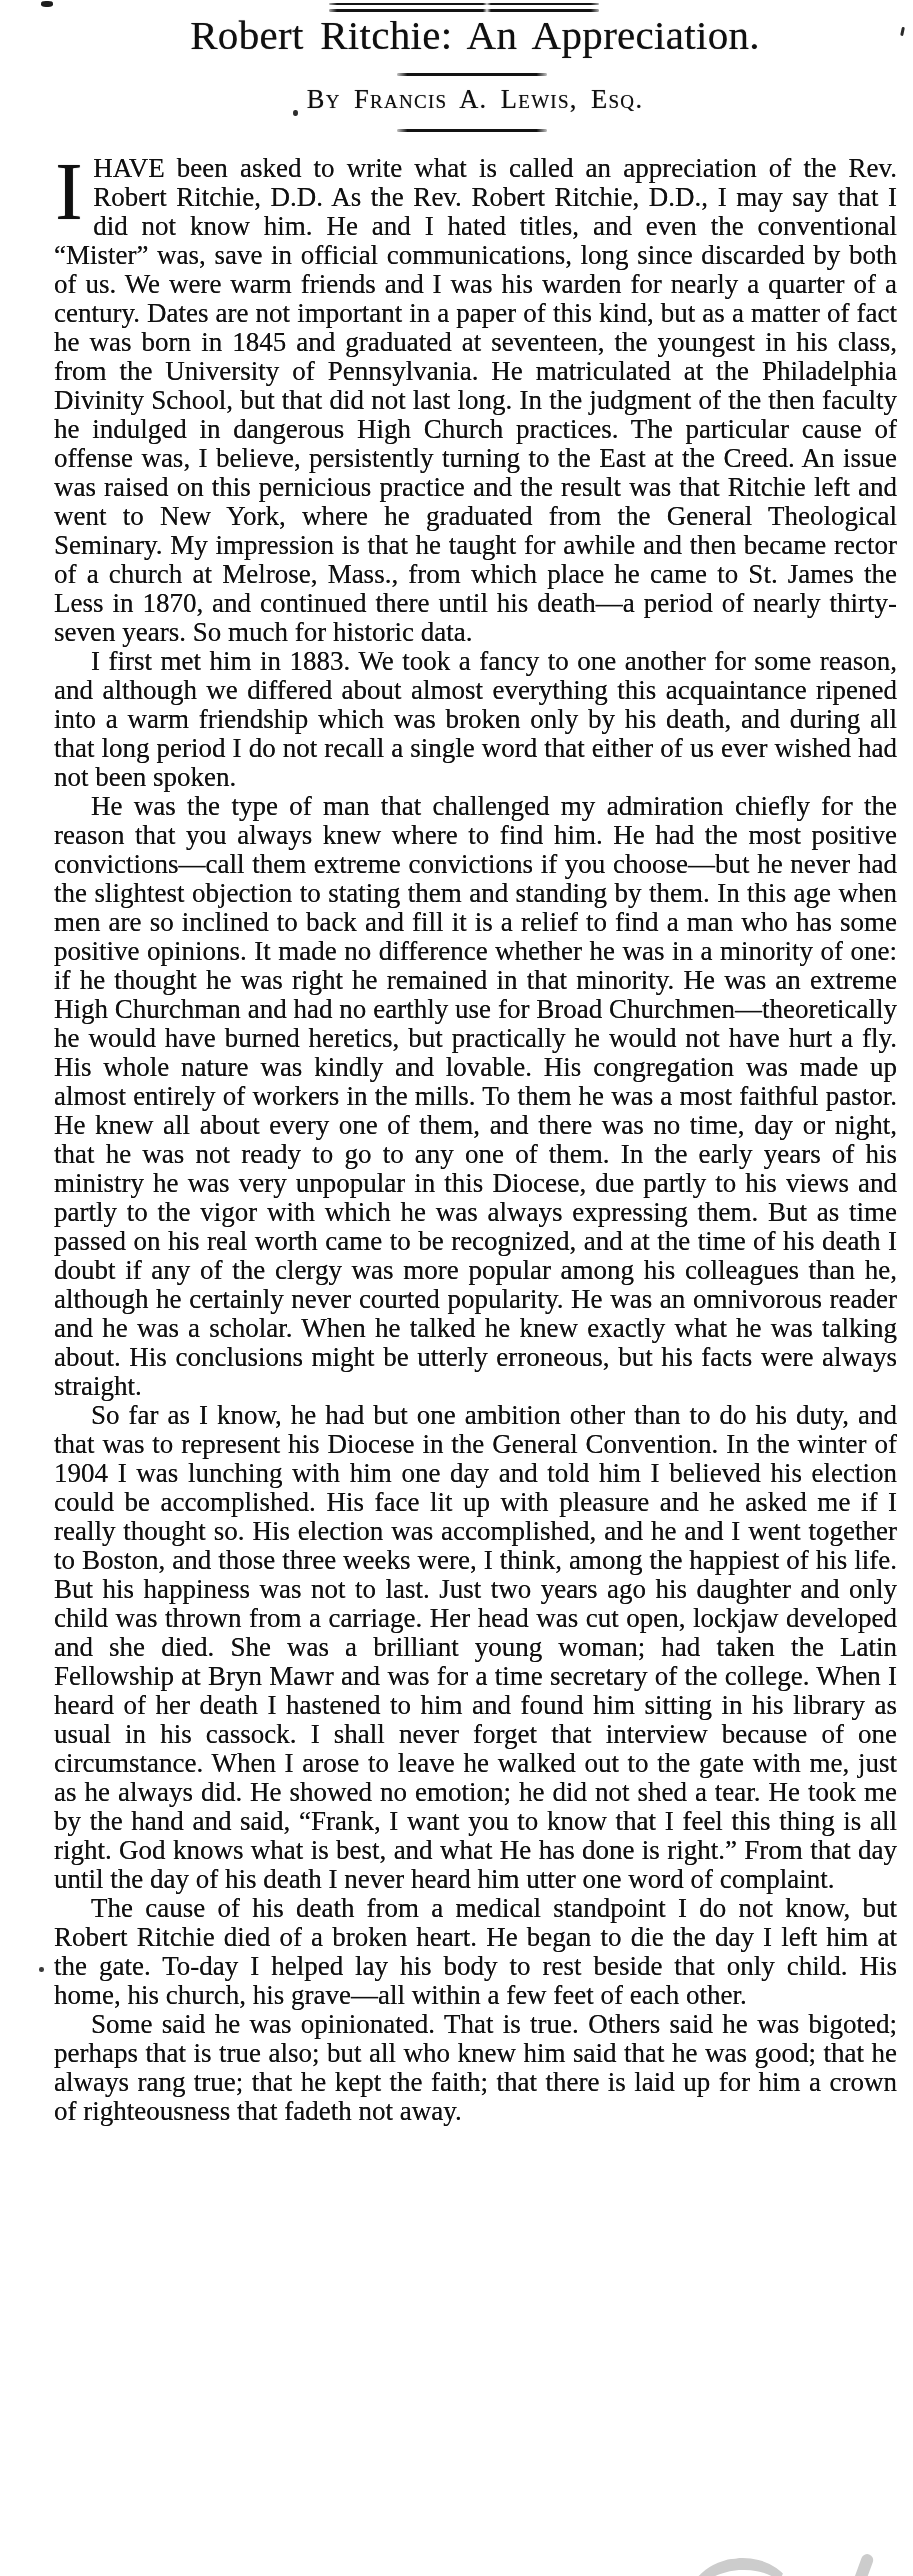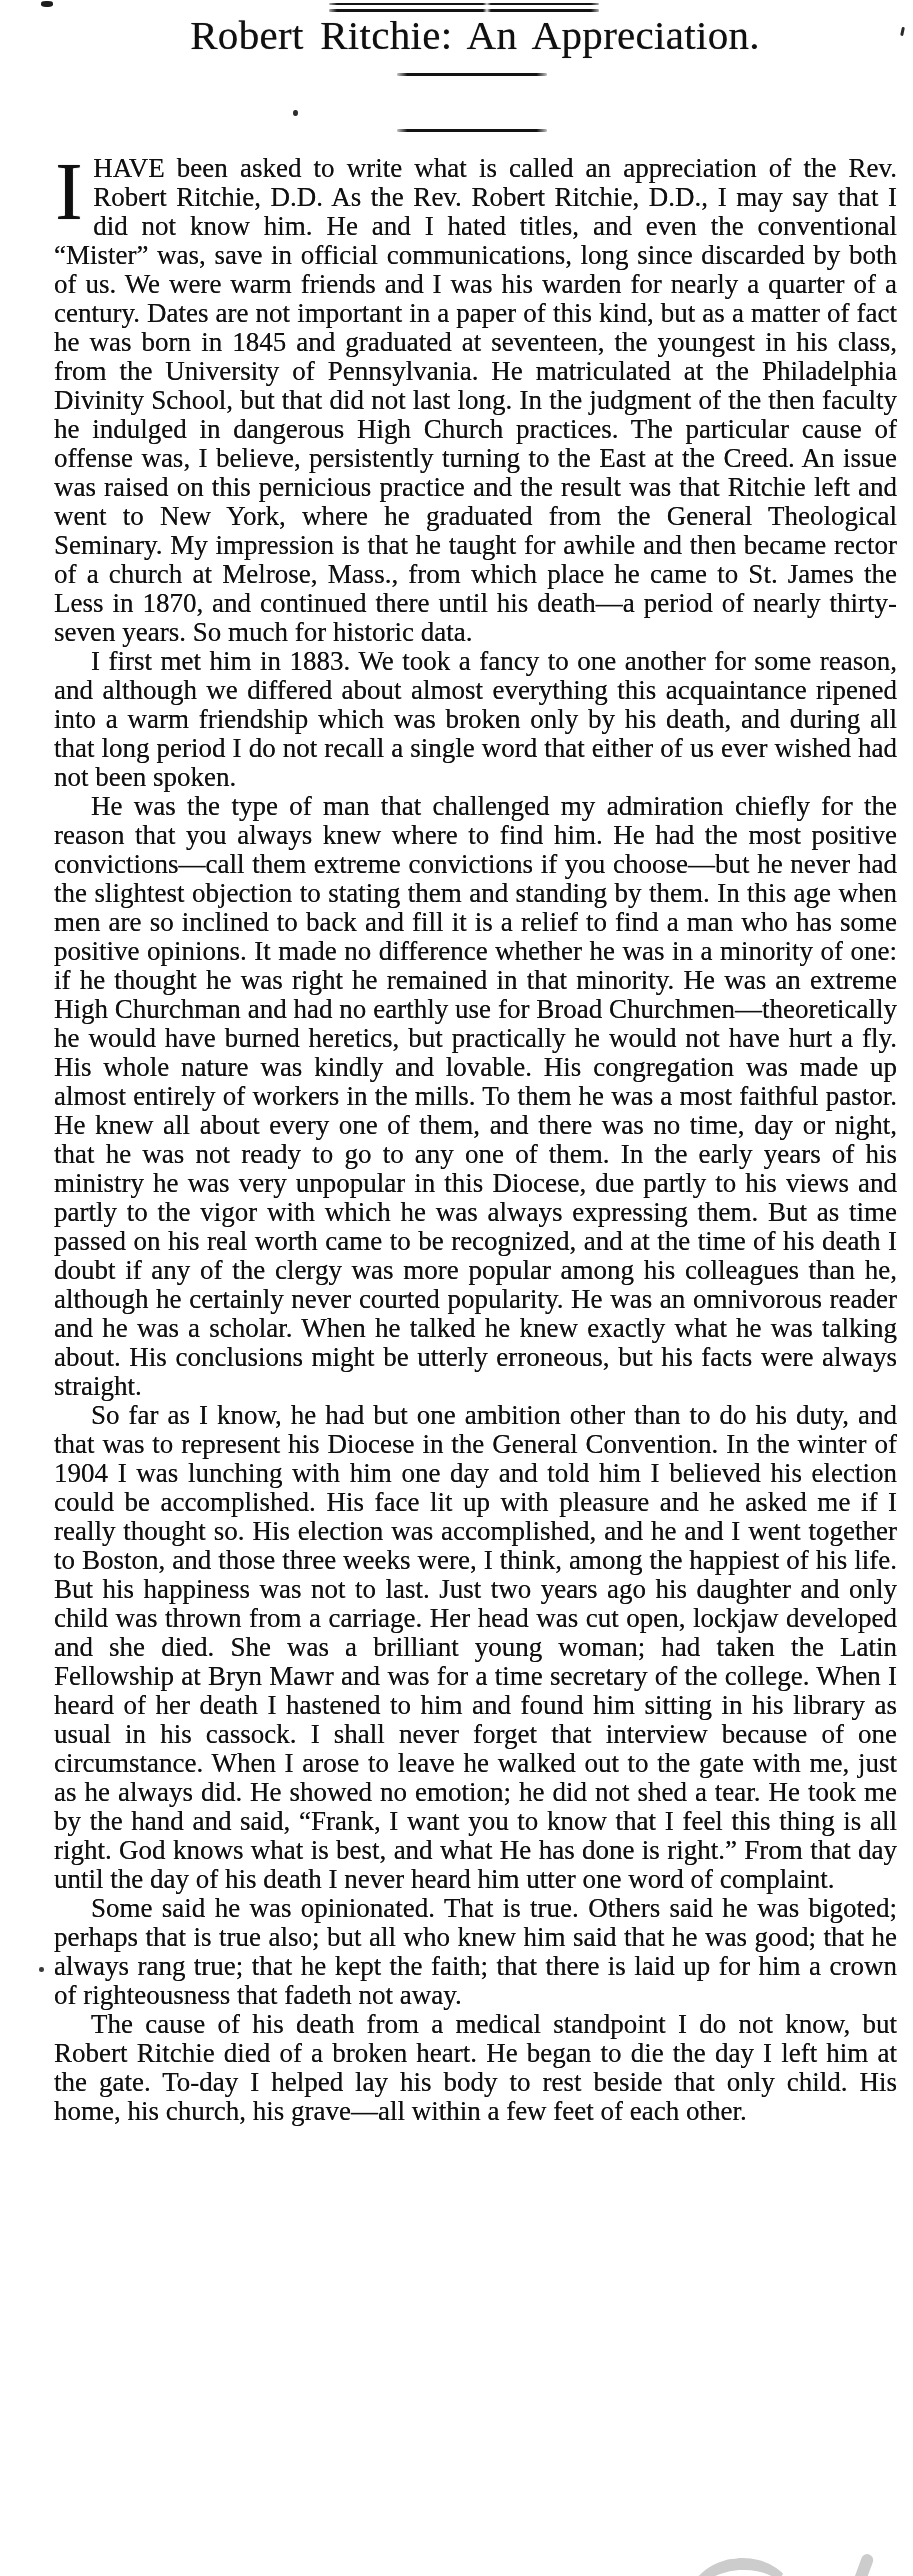--- a/index.html
+++ b/index.html
@@ -101,30 +101,31 @@
   </div>
 
   <div class="speck speck-corner"></div>
   <div class="speck speck-apostrophe"></div>
 
   <h1 class="title">Robert Ritchie: An Appreciation.</h1>
 
   <div class="short-rule rule-1"></div>
 
   <div class="speck speck-byline-dot"></div>
+  <h2 class="byline">By Francis A. Lewis, Esq.</h2>
 
   <div class="short-rule rule-2"></div>
 
   <div class="body-text">
     <p class="first-para"><span class="dropcap">I</span><span>HAVE been asked to write what is called an appreciation of the Rev. Robert Ritchie, D.D. As the Rev. Robert Ritchie, D.D., I may say that I did not know him. He and I hated titles, and even the conventional “Mister” was, save in official communications, long since discarded by both of us. We were warm friends and I was his warden for nearly a quarter of a century. Dates are not important in a paper of this kind, but as a matter of fact he was born in 1845 and graduated at seventeen, the youngest in his class, from the University of Pennsylvania. He matriculated at the Philadelphia Divinity School, but that did not last long. In the judgment of the then faculty he indulged in dangerous High Church practices. The particular cause of offense was, I believe, persistently turning to the East at the Creed. An issue was raised on this pernicious practice and the result was that Ritchie left and went to New York, where he graduated from the General Theological Seminary. My impression is that he taught for awhile and then became rector of a church at Melrose, Mass., from which place he came to St. James the Less in 1870, and continued there until his death—a period of nearly thirty-seven years. So much for historic data.</span></p>
     <p>I first met him in 1883. We took a fancy to one another for some reason, and although we differed about almost everything this acquaintance ripened into a warm friendship which was broken only by his death, and during all that long period I do not recall a single word that either of us ever wished had not been spoken.</p>
     <p>He was the type of man that challenged my admiration chiefly for the reason that you always knew where to find him. He had the most positive convictions—call them extreme convictions if you choose—but he never had the slightest objection to stating them and standing by them. In this age when men are so inclined to back and fill it is a relief to find a man who has some positive opinions. It made no difference whether he was in a minority of one: if he thought he was right he remained in that minority. He was an extreme High Churchman and had no earthly use for Broad Churchmen—theoretically he would have burned heretics, but practically he would not have hurt a fly. His whole nature was kindly and lovable. His congregation was made up almost entirely of workers in the mills. To them he was a most faithful pastor. He knew all about every one of them, and there was no time, day or night, that he was not ready to go to any one of them. In the early years of his ministry he was very unpopular in this Diocese, due partly to his views and partly to the vigor with which he was always expressing them. But as time passed on his real worth came to be recognized, and at the time of his death I doubt if any of the clergy was more popular among his colleagues than he, although he certainly never courted popularity. He was an omnivorous reader and he was a scholar. When he talked he knew exactly what he was talking about. His conclusions might be utterly erroneous, but his facts were always straight.</p>
     <p>So far as I know, he had but one ambition other than to do his duty, and that was to represent his Diocese in the General Convention. In the winter of 1904 I was lunching with him one day and told him I believed his election could be accomplished. His face lit up with pleasure and he asked me if I really thought so. His election was accomplished, and he and I went together to Boston, and those three weeks were, I think, among the happiest of his life. But his happiness was not to last. Just two years ago his daughter and only child was thrown from a carriage. Her head was cut open, lockjaw developed and she died. She was a brilliant young woman; had taken the Latin Fellowship at Bryn Mawr and was for a time secretary of the college. When I heard of her death I hastened to him and found him sitting in his library as usual in his cassock. I shall never forget that interview because of one circumstance. When I arose to leave he walked out to the gate with me, just as he always did. He showed no emotion; he did not shed a tear. He took me by the hand and said, “Frank, I want you to know that I feel this thing is all right. God knows what is best, and what He has done is right.” From that day until the day of his death I never heard him utter one word of complaint.</p>
+    <p>The cause of his death from a medical standpoint I do not know, but Robert Ritchie died of a broken heart. He began to die the day I left him at the gate. To-day I helped lay his body to rest beside that only child. His home, his church, his grave—all within a few feet of each other.</p>
     <p>Some said he was opinionated. That is true. Others said he was bigoted; perhaps that is true also; but all who knew him said that he was good; that he always rang true; that he kept the faith; that there is laid up for him a crown of righteousness that fadeth not away.</p>
-    <p>The cause of his death from a medical standpoint I do not know, but Robert Ritchie died of a broken heart. He began to die the day I left him at the gate. To-day I helped lay his body to rest beside that only child. His home, his church, his grave—all within a few feet of each other.</p>
   </div>
 
   <div class="speck speck-margin-dot"></div>
 
   <div class="wm-arc"></div>
   <div class="wm-stroke"></div>
 
 </div>
 
 

